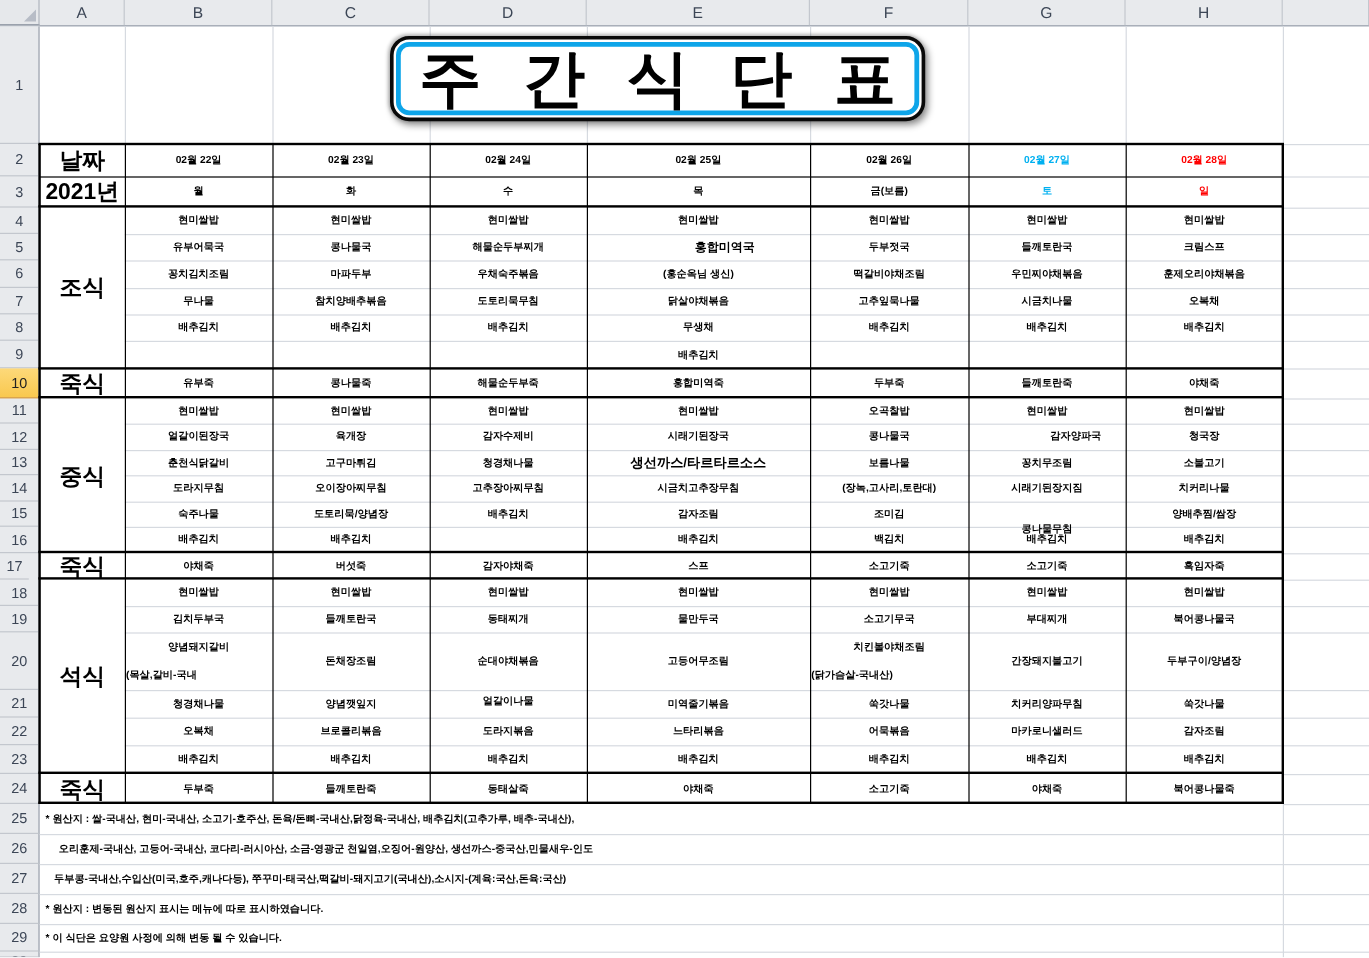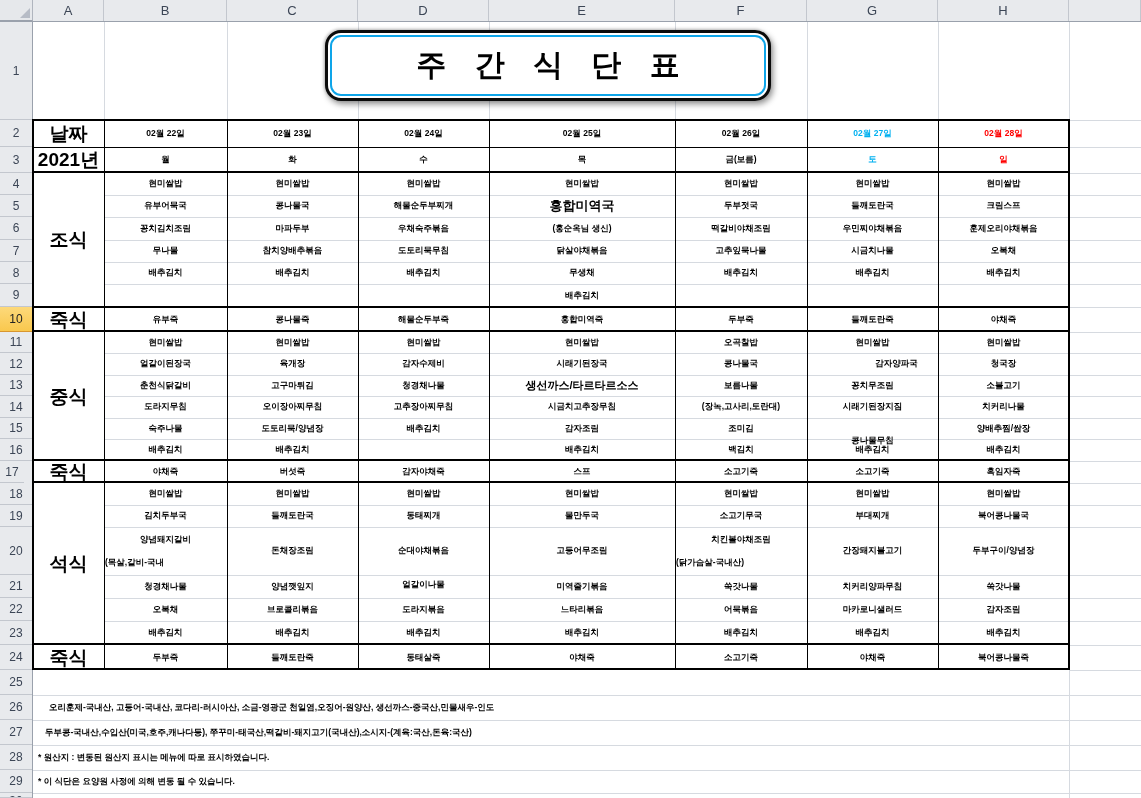--- a/index.html
+++ b/index.html
@@ -23,23 +23,23 @@
                  border-bottom:1px solid #d8962f;color:#222}
   .corner{position:absolute;left:0;top:0;width:33px;height:21px;background:#e6e8eb;
           border-right:1px solid #b0b5be;border-bottom:1px solid #9aa1ac}
   .corner-tri{position:absolute;right:2px;bottom:2px;width:0;height:0;
               border-left:10px solid transparent;border-bottom:10px solid #b7bcc6}
   .gl{position:absolute;background:#d6dae0}
   .bl{position:absolute;background:#000}
   .title-box{position:absolute;left:325px;top:30px;width:446px;height:71px;background:#fff;
              border:3px solid #0a0a0a;border-radius:16px;padding:2px;
              box-shadow:2px 3px 6px rgba(0,0,0,.45),-1px -1px 3px rgba(0,0,0,.22)}
-  .title-inner{width:100%;height:100%;border:2px solid #0ea5e9;border-radius:11px;
+  .title-inner{width:100%;height:100%;border:4px solid #0ea5e9;border-radius:11px;
                display:flex;align-items:center;justify-content:center;
-               font-size:30px;font-weight:700;letter-spacing:10px;padding-left:10px;white-space:nowrap}
+               font-size:52px;font-weight:700;letter-spacing:10px;padding-left:10px;white-space:nowrap}
   .fnote{position:absolute;display:flex;align-items:center;font-weight:700;font-size:17px;
          white-space:nowrap;background:transparent}
   .two{flex-direction:column;align-items:stretch;justify-content:center}
   .two .l1{text-align:center;height:23px;line-height:23px;overflow:hidden;white-space:nowrap}
   .two .l2{text-align:left;height:23px;line-height:23px;padding-left:1px;overflow:hidden;white-space:nowrap}
 </style>
 </head>
 <body>
 
 <div class="sheet" id="sheet">
@@ -229,21 +229,21 @@
       <div class="cell autofit" style="left: 358px; top: 483px; width: 131px; height: 22px; position: absolute; font-size: 8.5px;">현미쌀밥</div>
       <div class="cell autofit" style="left: 358px; top: 505px; width: 131px; height: 22px; position: absolute; font-size: 8.5px;">동태찌개</div>
       <div class="cell autofit" style="left: 358px; top: 527px; width: 131px; height: 48px; position: absolute; font-size: 8.5px;">순대야채볶음</div>
       <div class="cell autofit" style="left: 358px; top: 573px; width: 131px; height: 23px; position: absolute; font-size: 8.5px;">얼갈이나물</div>
       <div class="cell autofit" style="left: 358px; top: 598px; width: 131px; height: 23px; position: absolute; font-size: 8.5px;">도라지볶음</div>
       <div class="cell autofit" style="left: 358px; top: 621px; width: 131px; height: 24px; position: absolute; font-size: 8.5px;">배추김치</div>
       <div class="cell autofit" style="left: 358px; top: 645px; width: 131px; height: 25px; position: absolute; font-size: 8.5px;">동태살죽</div>
       <div class="cell date autofit" style="left: 489px; top: 120px; width: 186px; height: 27px; position: absolute; color: rgb(0, 0, 0); font-size: 8.5px;">02월 25일</div>
       <div class="cell date autofit" style="left: 489px; top: 147px; width: 186px; height: 26px; position: absolute; color: rgb(0, 0, 0); font-size: 8.5px;">목</div>
       <div class="cell autofit" style="left: 489px; top: 173px; width: 186px; height: 22px; position: absolute; font-size: 8.5px;">현미쌀밥</div>
-      <div class="cell autofit" style="left: 489px; top: 195px; width: 186px; height: 22px; position: absolute; font-size: 13px;">홍합미역국</div>
+      <div class="cell autofit" style="left: 511px; top: 195px; width: 186px; height: 22px; position: absolute; font-size: 10px;">홍합미역국</div>
       <div class="cell autofit" style="left: 489px; top: 217px; width: 186px; height: 23px; position: absolute; font-size: 8.5px;">(홍순옥님 생신)</div>
       <div class="cell autofit" style="left: 489px; top: 240px; width: 186px; height: 22px; position: absolute; font-size: 8.5px;">닭살야채볶음</div>
       <div class="cell autofit" style="left: 489px; top: 262px; width: 186px; height: 22px; position: absolute; font-size: 8.5px;">무생채</div>
       <div class="cell autofit" style="left: 489px; top: 284px; width: 186px; height: 23px; position: absolute; font-size: 8.5px;">배추김치</div>
       <div class="cell autofit" style="left: 489px; top: 307px; width: 186px; height: 25px; position: absolute; font-size: 8.5px;">홍합미역죽</div>
       <div class="cell autofit" style="left: 489px; top: 332px; width: 186px; height: 21px; position: absolute; font-size: 8.5px;">현미쌀밥</div>
       <div class="cell autofit" style="left: 489px; top: 353px; width: 186px; height: 22px; position: absolute; font-size: 8.5px;">시래기된장국</div>
       <div class="cell autofit small" style="left: 489px; top: 375px; width: 186px; height: 21px; position: absolute;">생선까스/타르타르소스</div>
       <div class="cell autofit" style="left: 489px; top: 396px; width: 186px; height: 22px; position: absolute; font-size: 8.5px;">시금치고추장무침</div>
       <div class="cell autofit" style="left: 489px; top: 418px; width: 186px; height: 21px; position: absolute; font-size: 8.5px;">감자조림</div>
@@ -332,20 +332,21 @@
 
   <div class="cell alabel" style="left:33px;top:120px;width:71px;height:27px">날짜</div>
   <div class="cell alabel" style="left:33px;top:147px;width:71px;height:26px">2021년</div>
   <div class="cell alabel" style="left:33px;top:173px;width:71px;height:134px">조식</div>
   <div class="cell alabel" style="left:33px;top:307px;width:71px;height:25px">죽식</div>
   <div class="cell alabel" style="left:33px;top:332px;width:71px;height:129px">중식</div>
   <div class="cell alabel" style="left:33px;top:461px;width:71px;height:22px">죽식</div>
   <div class="cell alabel" style="left:33px;top:483px;width:71px;height:162px">석식</div>
   <div class="cell alabel" style="left:33px;top:645px;width:71px;height:25px">죽식</div>
 
+  <div class="fnote autofit" style="left: 38px; top: 670px; height: 25px; max-width: 1100px; font-size: 8.5px;">* 원산지 : 쌀-국내산, 현미-국내산, 소고기-호주산, 돈육/돈뼈-국내산,닭정육-국내산, 배추김치(고추가루, 배추-국내산),</div>
   <div class="fnote autofit" style="left: 49px; top: 695px; height: 25px; max-width: 1090px; font-size: 8.5px;">오리훈제-국내산, 고등어-국내산, 코다리-러시아산, 소금-영광군 천일염,오징어-원양산, 생선까스-중국산,민물새우-인도</div>
   <div class="fnote autofit" style="left: 45px; top: 720px; height: 25px; max-width: 1094px; font-size: 8.5px;">두부콩-국내산,수입산(미국,호주,캐나다등), 쭈꾸미-태국산,떡갈비-돼지고기(국내산),소시지-(계육:국산,돈육:국산)</div>
   <div class="fnote autofit" style="left: 38px; top: 745px; height: 25px; max-width: 1100px; font-size: 8.5px;">* 원산지 : 변동된 원산지 표시는 메뉴에 따로 표시하였습니다.</div>
   <div class="fnote autofit" style="left: 38px; top: 770px; height: 23px; max-width: 1100px; font-size: 8.5px;">* 이 식단은 요양원 사정에 의해 변동 될 수 있습니다.</div>
 
   <div class="title-box">
     <div class="title-inner">주 간 식 단 표</div>
   </div>
 
 </div>

